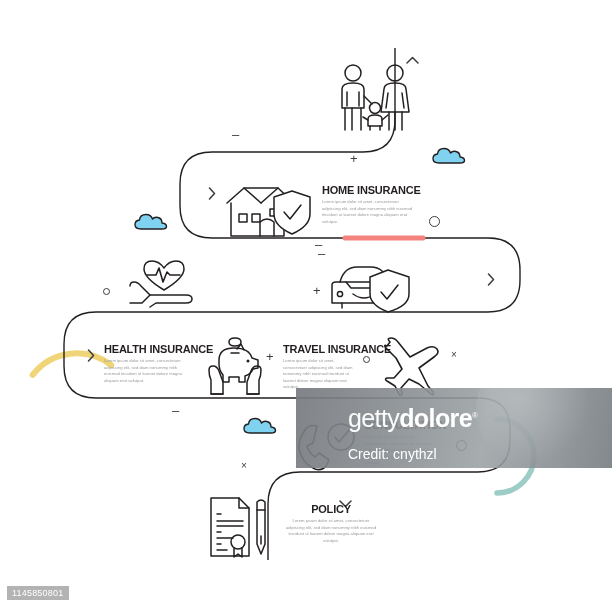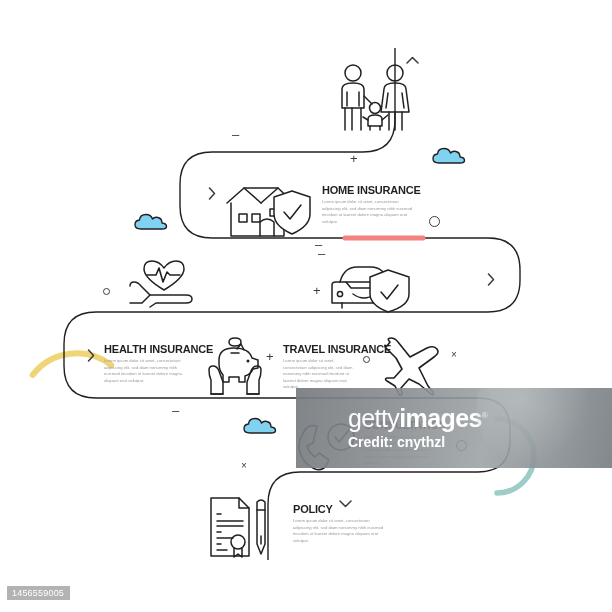--- a/index.html
+++ b/index.html
@@ -100,24 +100,24 @@
     color: #ffffff;
     letter-spacing: -0.6px;
     white-space: nowrap;
   }
   #wm-logo .thin { font-weight: 300; opacity: 0.97; margin-top: 28px; }
   #wm-logo .bold { font-weight: bold; }
   #wm-logo .reg  { font-size: 8px; vertical-align: super; font-weight: 300; }
   #wm-credit {
     position: absolute;
     left: 52px;
-    top: 46px;
+    top: 58px;
     font-family: "Liberation Sans", sans-serif;
     font-size: 14px;
-    font-weight: bold;
+    font-weight: normal;
     color: #ffffff;
     white-space: nowrap;
   }
   #image-id {
     position: absolute;
     left: 7px;
     top: 586px;
     padding: 2px 6px 2px 5px;
     background: #b3b3b3;
     color: #ffffff;
@@ -350,21 +350,21 @@
   <div class="icon-box" style="left:293px; top:422px;">
     <svg width="64" height="50" viewBox="0 0 64 50" fill="none" stroke="#231f20" stroke-width="1.6" stroke-linecap="round" stroke-linejoin="round">
 
       <path d="M24 4 Q16 2 12 8 L8 15 Q4 24 8 33 Q12 43 22 47 Q29 49 33 44 L36 38 L26 31 L22 35 Q16 31 14 24 L20 21 Z"></path>
 
       <circle cx="48" cy="15" r="13"></circle>
       <polyline points="42,15 46,20 56,8"></polyline>
     </svg>
   </div>
 
-  <div class="step" style="left:293px; top:504px;">
+  <div class="step" style="left:283px; top:504px;text-align:center;">
     <p class="step-title">POLICY</p>
     <p class="step-body w-wide">Lorem ipsum dolor sit amet, consectetuer adipiscing elit, sed diam nonummy nibh euismod tincidunt ut laoreet dolore magna aliquam erat volutpat.</p>
   </div>
   <div class="icon-box" style="left:207px; top:496px;">
     <svg width="68" height="62" viewBox="0 0 68 62" fill="none" stroke="#231f20" stroke-width="1.5" stroke-linecap="round" stroke-linejoin="round">
 
       <path d="M4 2 L32 2 L42 12 L42 60 L4 60 Z"></path>
       <polyline points="32,2 32,12 42,12"></polyline>
 
       <line x1="10" y1="18" x2="14" y2="18"></line>
@@ -379,19 +379,19 @@
       <circle cx="31" cy="46" r="7"></circle>
       <path d="M27 52 L27 61 L31 58 L35 61 L35 52"></path>
 
       <path d="M50 6 Q54 2 58 6 L58 48 L54 58 L50 48 Z"></path>
       <line x1="50" y1="14" x2="58" y2="14"></line>
       <line x1="54" y1="48" x2="54" y2="40"></line>
     </svg>
   </div>
 
   <div id="watermark-bar">
-    <div id="wm-logo"><span class="thin">getty</span><span class="bold">images</span><span class="reg">®</span></div>
+    <div id="wm-logo"><span class="thin">getty</span><span class="bold">dolore</span><span class="reg">®</span></div>
     <div id="wm-credit">Credit: cnythzl</div>
   </div>
 
-  <div id="image-id">1456559005</div>
+  <div id="image-id">1145850801</div>
 
 </div>
 
 </body></html>

